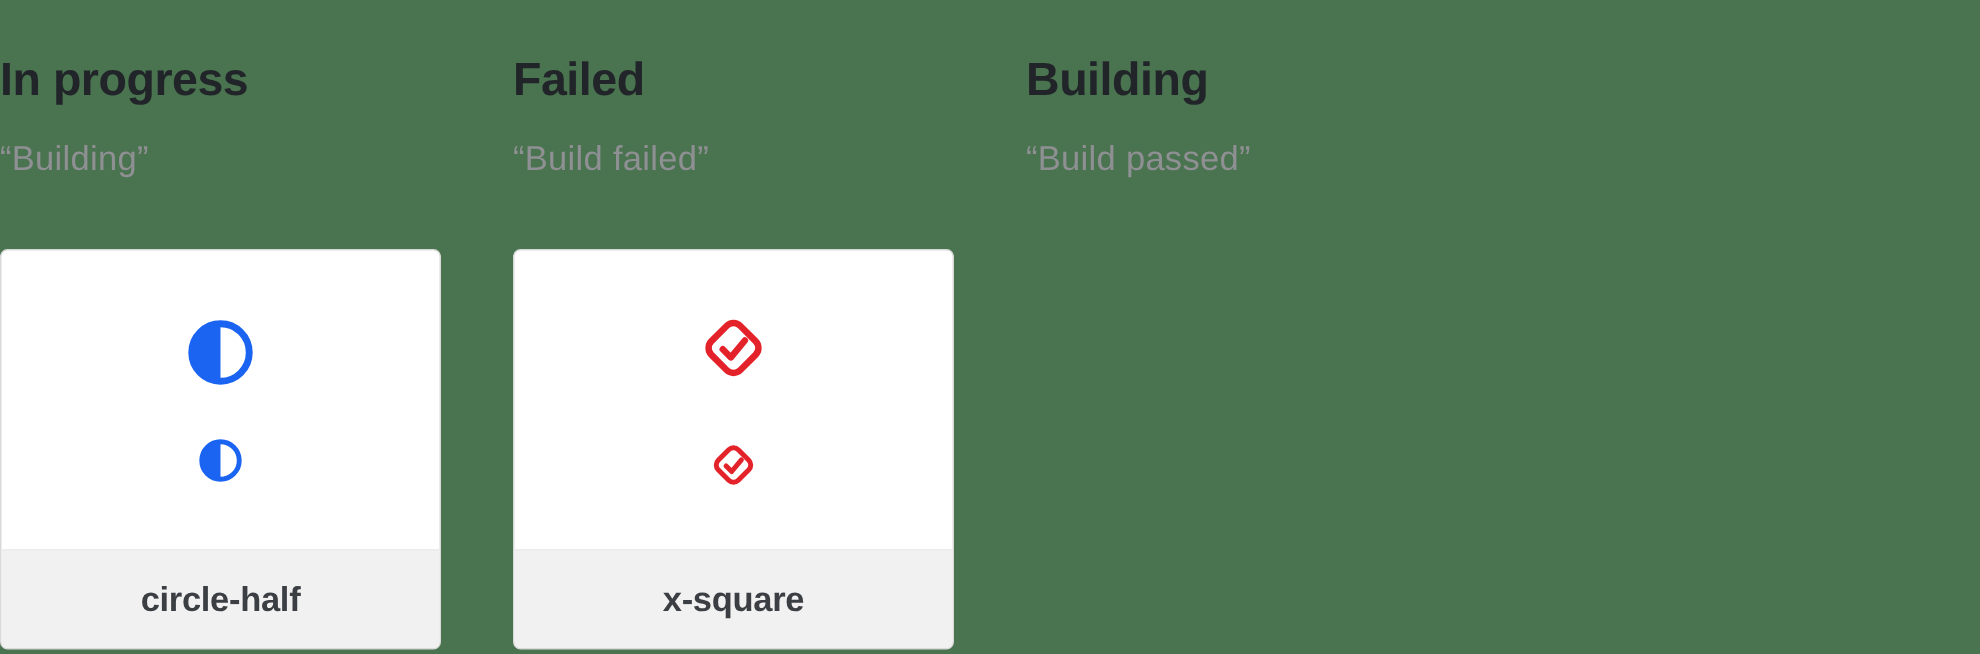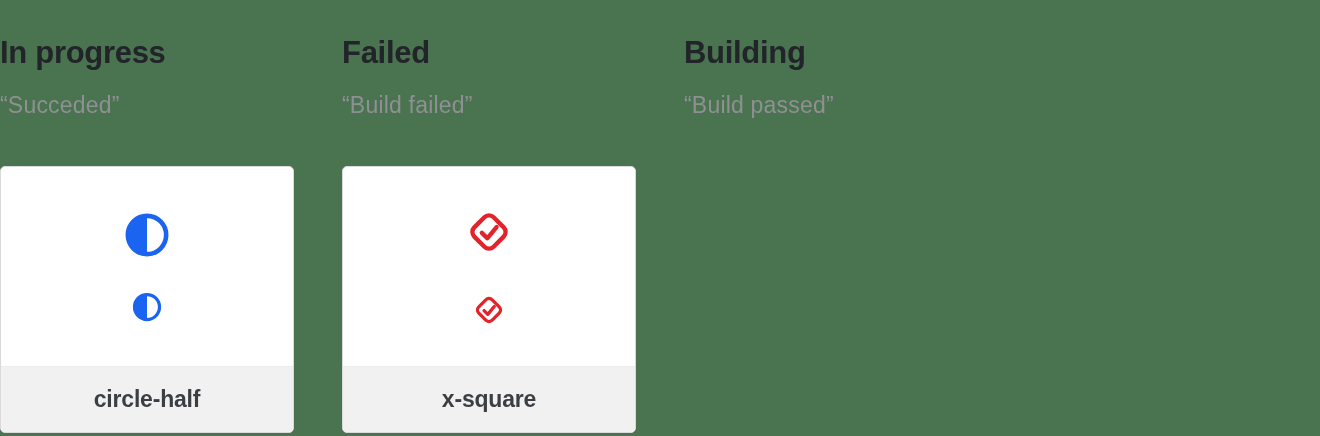--- a/index.html
+++ b/index.html
@@ -71,21 +71,21 @@
   }
   .icon svg { display: block; }
 </style>
 </head>
 <body>
 
 <div class="grid">
 
   <div class="column" style="--icon-color: #1b64f2;">
     <div class="col-title">In progress</div>
-    <div class="col-subtitle">“Succeded”</div>
+    <div class="col-subtitle">“Building”</div>
     <div class="card">
       <div class="card-body">
         <span class="icon">
           <svg width="46" height="46" viewBox="0 0 24 24">
             <circle cx="12" cy="12" r="10" fill="none" stroke="var(--icon-color)" stroke-width="2.4"></circle>
             <path d="M12 2 A 10 10 0 0 0 12 22 Z" fill="var(--icon-color)"></path>
           </svg>
         </span>
         <span class="icon">
           <svg width="30" height="30" viewBox="0 0 24 24">

